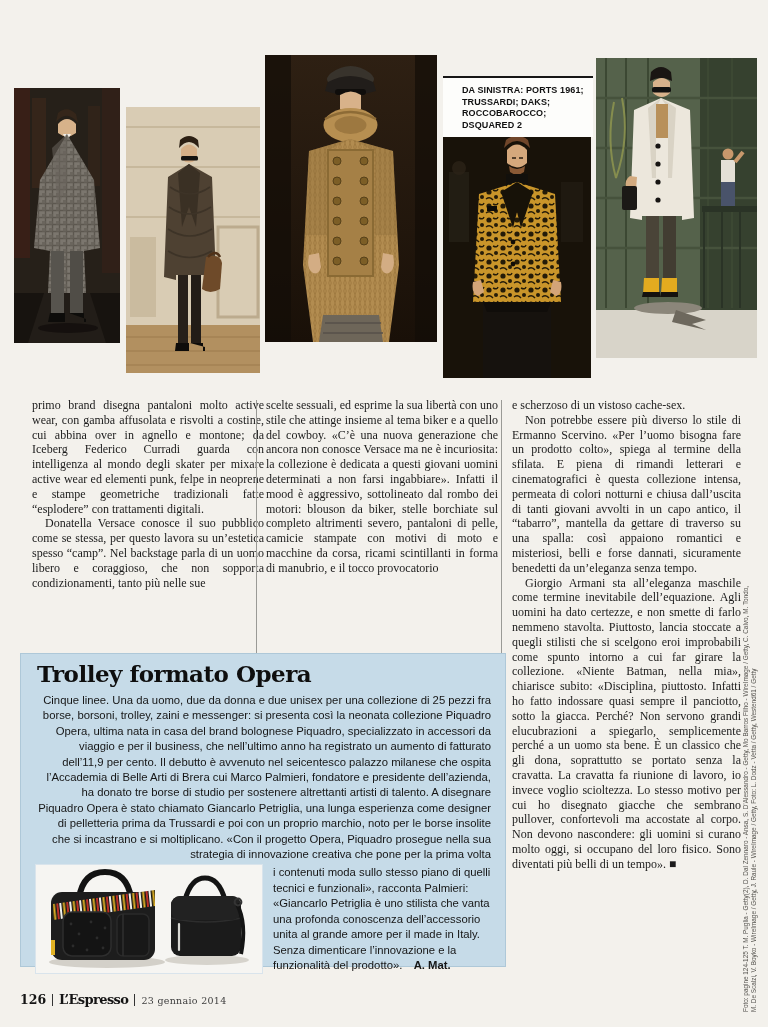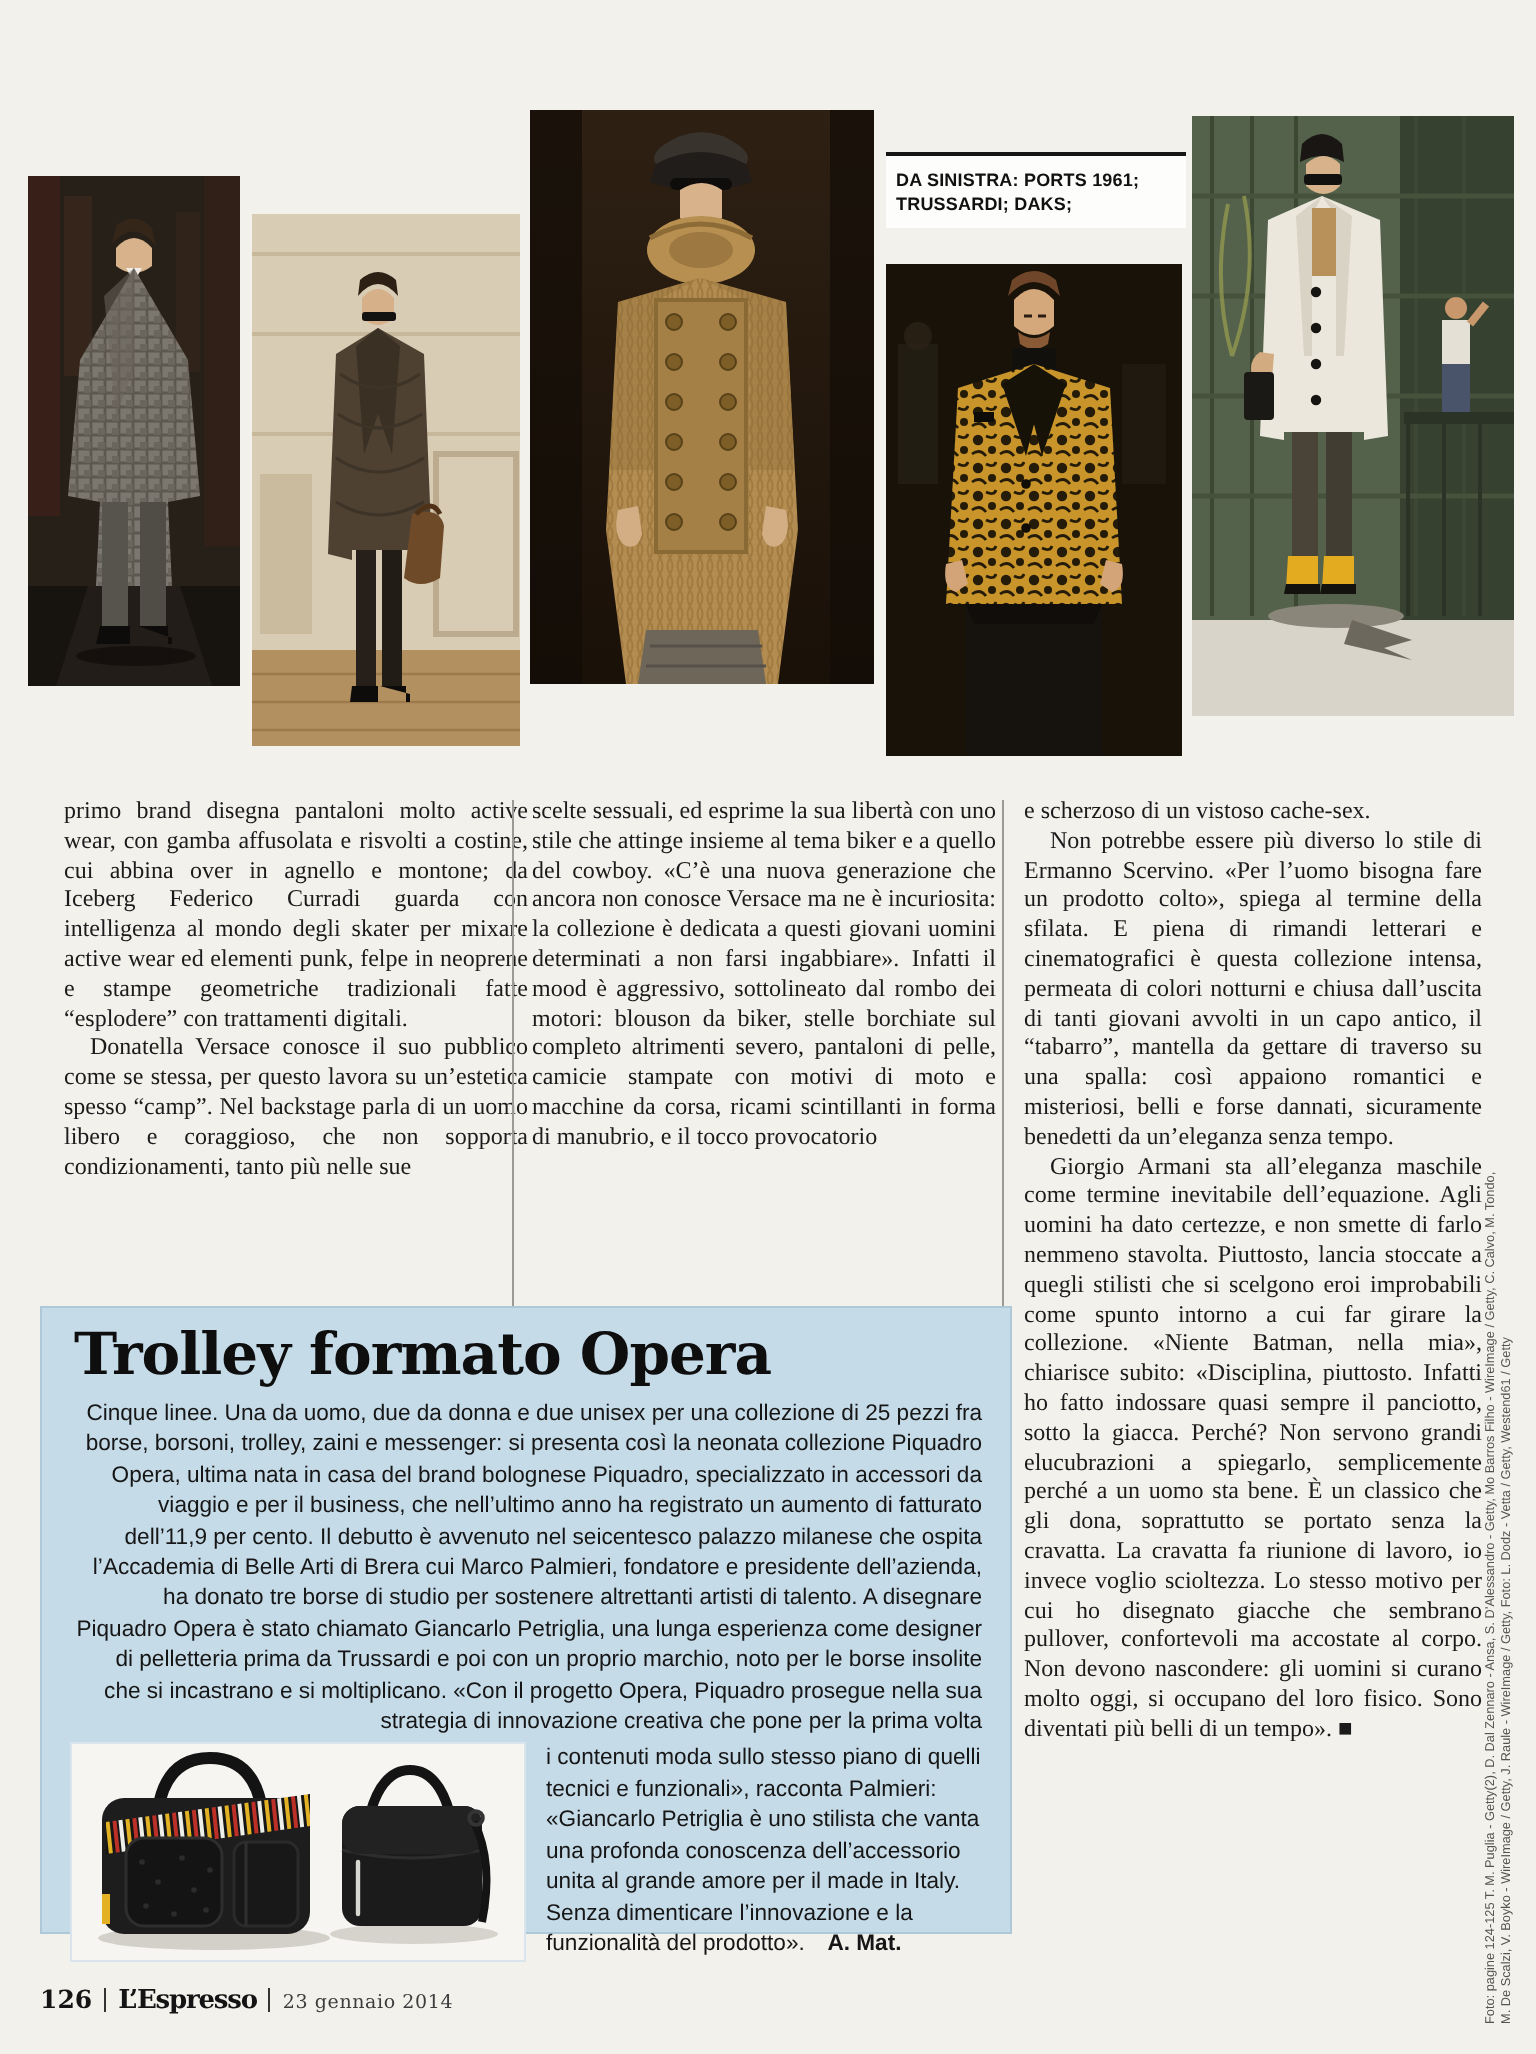--- a/index.html
+++ b/index.html
@@ -8,40 +8,40 @@
     position:relative; width:768px; height:1027px; margin:0 auto;
     background:#f3f1ec; overflow:hidden;
     font-family:"Liberation Serif", serif; color:#1c1c1c;
   }
   
   .photo { position:absolute; overflow:hidden; }
   .photo svg { display:block; }
   
   .caption {
     position:absolute; left:443px; top:76px; width:150px;
-    background:#fdfdfb; border-top:2px solid #161616; padding:7px 4px 6px 5px;
+    background:#fdfdfb; border-top:2px solid #161616; padding:7px 4px 6px 19px;
     font-family:"Liberation Sans", sans-serif; font-weight:bold;
     font-size:9px; line-height:11.5px; letter-spacing:0.1px; color:#111;
   }
   
   .col {
     position:absolute; top:398px; width:232px;
     font-size:12px; line-height:14.8px; text-align:justify; color:#1b1b1b;
   }
   .col p { margin:0; }
   .col p.ind { text-indent:13px; }
   .vrule { position:absolute; top:400px; width:1px; background:#9a9a96; }
   
   .opera-box {
     position:absolute; left:20px; top:653px; width:486px; height:314px;
     background:#c6dbe8; border:1px solid #aec8d8; padding:6px 14px 10px 16px;
     font-family:"Liberation Sans", sans-serif; color:#161616;
   }
   .opera-title {
-    font-family:"DejaVu Serif", serif; font-weight:bold; font-size:29px;
+    font-family:"DejaVu Serif", serif; font-weight:bold; font-size:23px;
     letter-spacing:-0.5px; color:#0e0e0e; margin-bottom:6px;
   }
   .opera-text { font-size:11.3px; line-height:15.4px;text-align:right; }
   .opera-bottom { display:flex; margin-top:2px; }
   .bag-photo {
     width:228px; height:110px; background:#f6f5f2; flex:0 0 auto;
     margin-left:-2px; box-shadow:0 0 0 1px #d9e4ec inset;
   }
   .opera-wrapped { font-size:11.3px; line-height:15.4px; padding-left:10px; padding-top:1px; }
   .opera-author { font-weight:bold; white-space:nowrap; }
@@ -234,20 +234,21 @@
         <path d="M47 234 h17 v5 h-18 z M65 234 h17 v5 h-18 z" fill="#14120f"></path>
       </g>
       <ellipse cx="72" cy="250" rx="34" ry="6" fill="#8b867a"></ellipse>
       <path d="M80 252 l30 10 l-14 4 l14 6 l-34 -8 z" fill="#6d685d"></path>
     </svg>
   </div>
 
   <div class="caption">
     <div>DA SINISTRA: PORTS 1961;</div>
     <div>TRUSSARDI; DAKS;</div>
+    <div>ROCCOBAROCCO; DSQUARED 2</div>
   </div>
 
   <div class="col" style="left:32px;font-family:Liberation Serif, serif;">
     <p>primo brand disegna pantaloni molto active wear, con gamba affusolata e risvolti a costine, cui abbina over in agnello e montone; da Iceberg Federico Curradi guarda con intelligenza al mondo degli skater per mixare active wear ed elementi punk, felpe in neoprene e stampe geometriche tradizionali fatte “esplodere” con trattamenti digitali.</p>
     <p class="ind">Donatella Versace conosce il suo pubblico come se stessa, per questo lavora su un’estetica spesso “camp”. Nel backstage parla di un uomo libero e coraggioso, che non sopporta condizionamenti, tanto più nelle sue</p>
   </div>
   <div class="vrule" style="left:256px; height:258px;"></div>
   <div class="col" style="left:266px;">
     <p>scelte sessuali, ed esprime la sua libertà con uno stile che attinge insieme al tema biker e a quello del cowboy. «C’è una nuova generazione che ancora non conosce Versace ma ne è incuriosita: la collezione è dedicata a questi giovani uomini determinati a non farsi ingabbiare». Infatti il mood è aggressivo, sottolineato dal rombo dei motori: blouson da biker, stelle borchiate sul completo altrimenti severo, pantaloni di pelle, camicie stampate con motivi di moto e macchine da corsa, ricami scintillanti in forma di manubrio, e il tocco provocatorio</p>
   </div>

